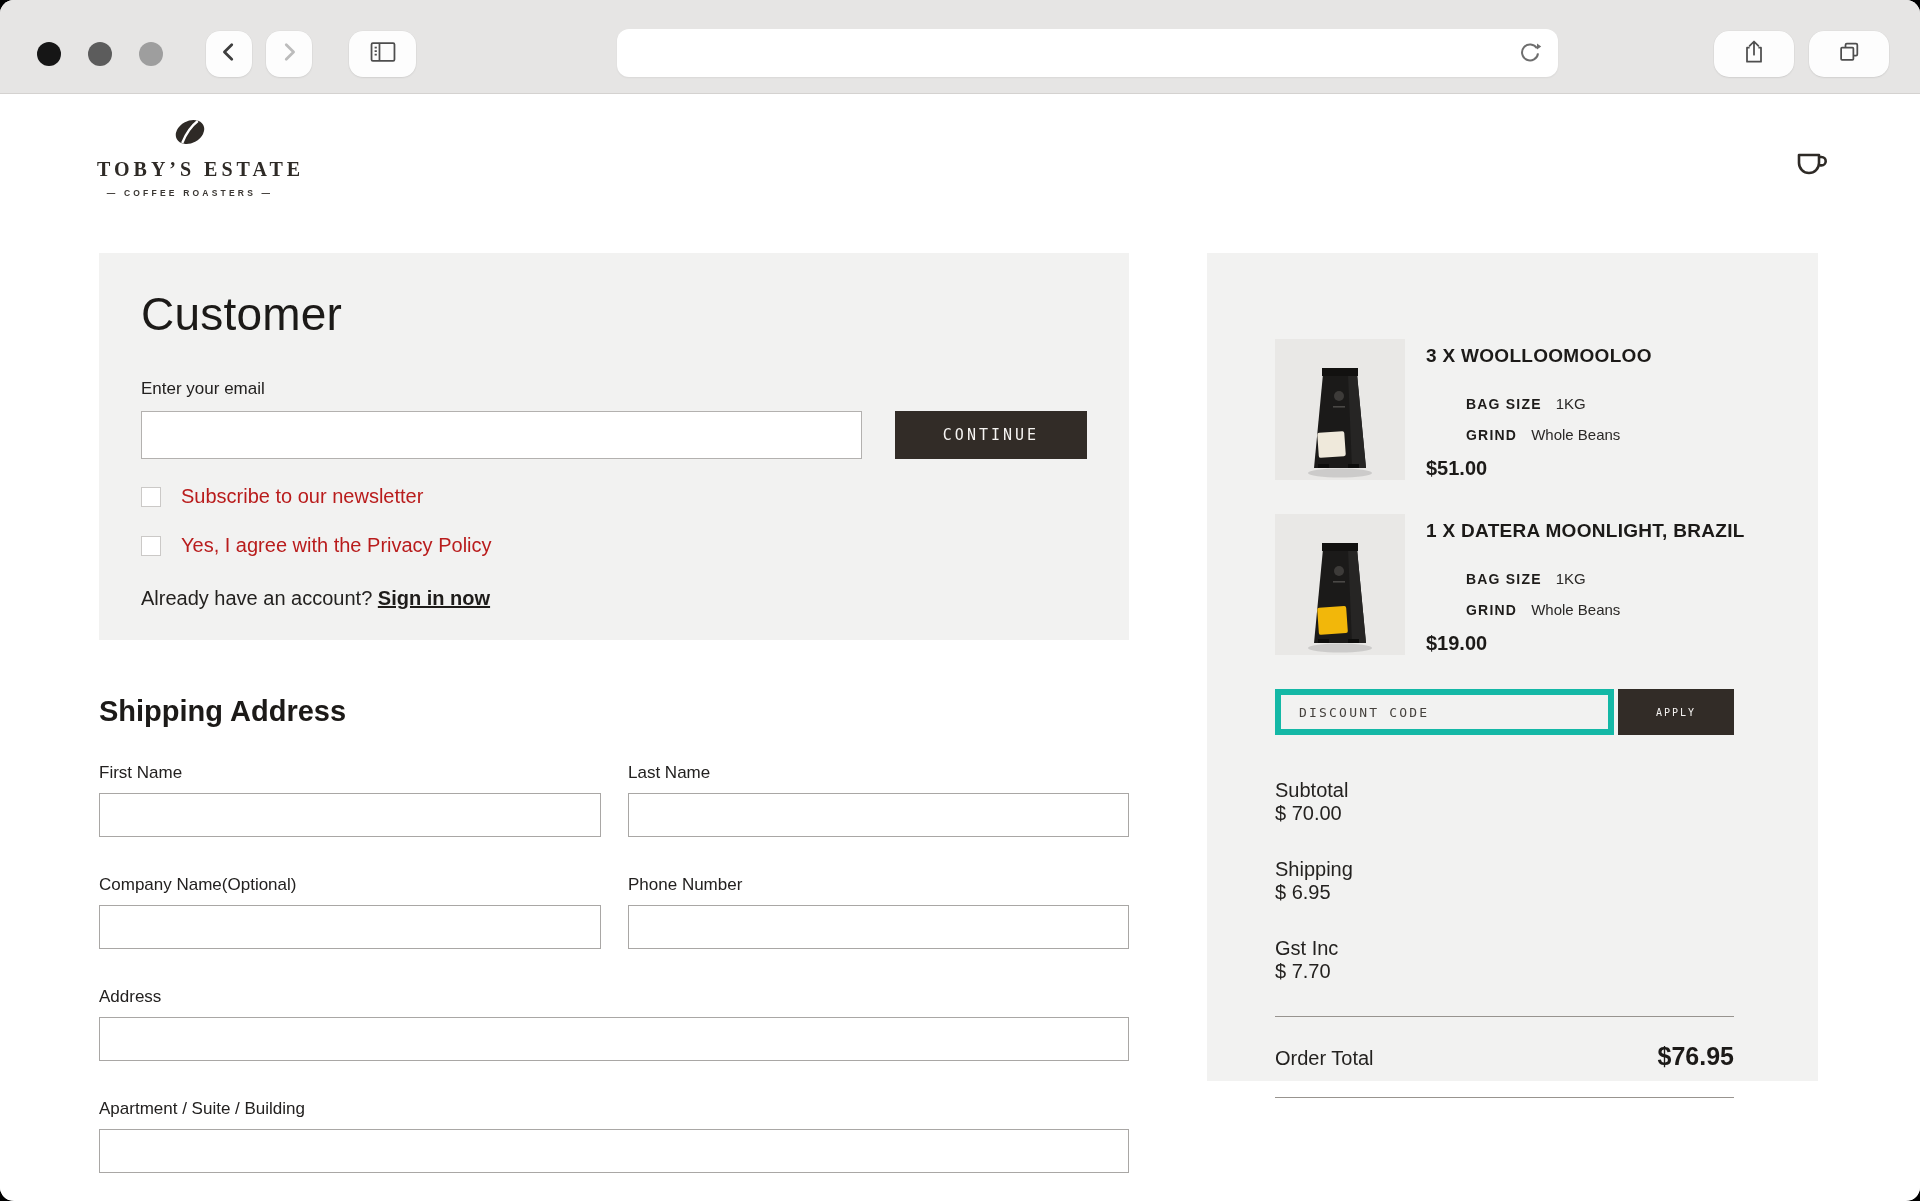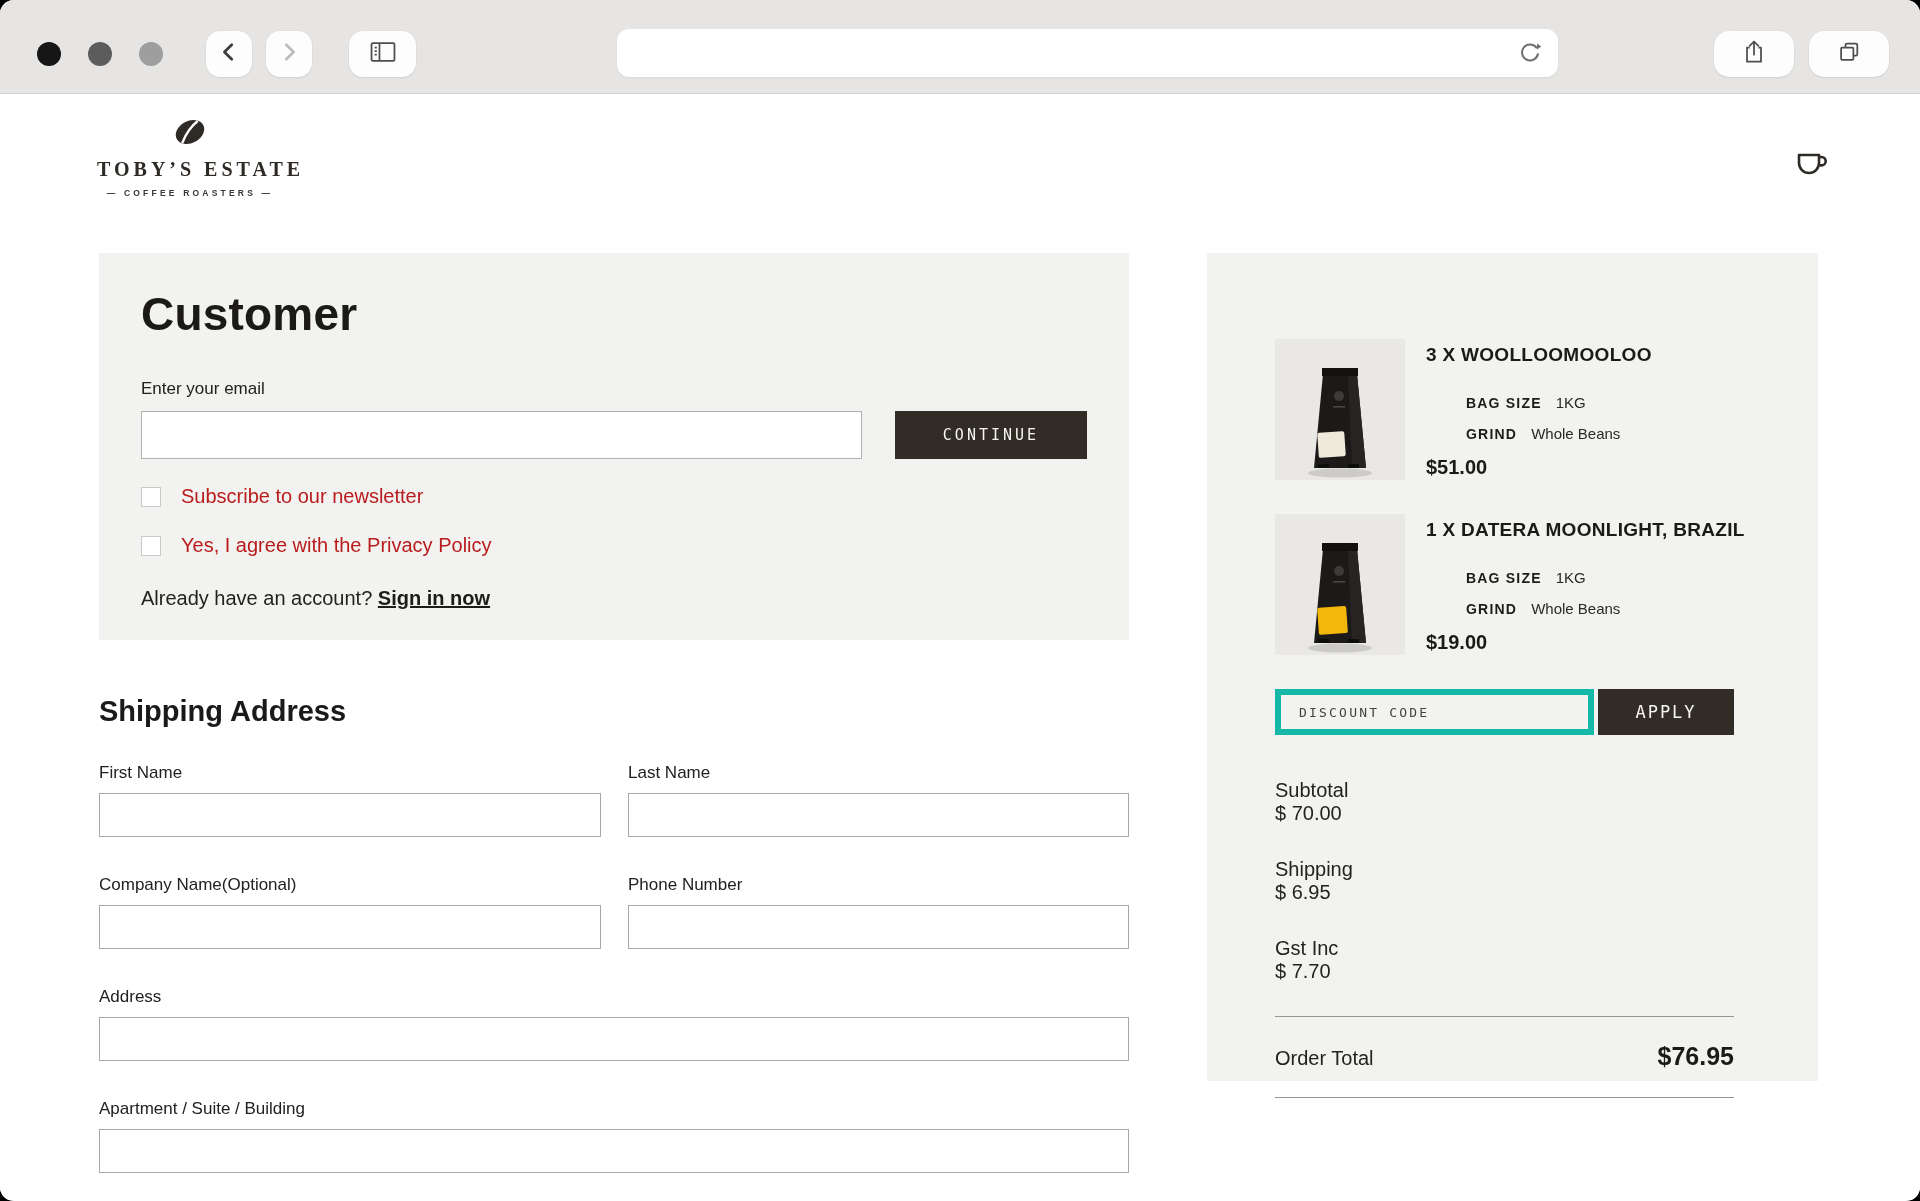--- a/index.html
+++ b/index.html
@@ -29,21 +29,21 @@
   .page { position:relative; height:1106px; background:#fff; color:#1e1c1a; }
 
   .logo { position:absolute; left:97px; top:22px; width:186px; text-align:center; color:#2e2a26; }
   .logo-bean { display:block; margin:0 auto 6px; }
   .logo-title { font-family:"Liberation Serif", serif; font-weight:700; font-size:20px; letter-spacing:4px; white-space:nowrap; }
   .logo-sub { margin-top:7px; font-size:8.5px; letter-spacing:3.2px; font-weight:700; color:#3a3632; white-space:nowrap; }
   .cart { position:absolute; left:1793px; top:56px; cursor:pointer; }
 
   
   .customer-panel { position:absolute; left:99px; top:159px; width:1030px; height:387px; background:#f2f2f1; padding:34px 42px 0; }
-  .customer-title { font-size:46px; font-weight:700; letter-spacing:0.2px; color:#1c1a18; }
+  .customer-title { font-size:46px; font-weight:400; letter-spacing:0.2px; color:#1c1a18; }
   .field-label { font-size:17px; color:#232120; }
   .email-label { margin-top:38px; }
   .email-row { display:flex; gap:33px; margin-top:12px; }
   .email-input { width:735px; height:48px; background:#fff; border:1px solid #b3b1af; padding:0 16px; font-size:17px; color:#1e1c1a; outline:none; }
   .btn-dark { background:#322c27; color:#f6f4f2; border:none; cursor:pointer;
     font-family:"DejaVu Sans Mono", monospace; letter-spacing:3px; }
   .continue-btn { width:196px; height:48px; font-size:15px; }
   .check-row { display:flex; align-items:center; margin-top:26px; }
   .checkbox { width:20px; height:20px; background:#fff; border:1px solid #cbc9c7; margin-right:20px; cursor:pointer; flex:0 0 auto; }
   .check-label { font-size:20px; color:#b91c1c; }
@@ -53,34 +53,34 @@
   
   .shipping { position:absolute; left:99px; top:601px; width:1030px; }
   .shipping-title { font-size:29px; font-weight:700; color:#1c1a18; }
   .form-grid { display:grid; grid-template-columns:502px 501px; column-gap:27px; row-gap:38px; margin-top:35px; }
   .form-field .field-label { display:block; margin-bottom:10px; }
   .text-input { width:100%; height:44px; background:#fff; border:1px solid #a9a7a5; padding:0 14px; font-size:17px; color:#1e1c1a; outline:none; }
   .span2 { grid-column:1 / span 2; }
 
   
   .summary { position:absolute; left:1207px; top:159px; width:611px; height:828px; background:#f2f2f1; padding:86px 84px 0 68px; }
-  .product { display:flex; gap:21px; margin-bottom:34px; }
+  .product { display:flex; gap:21px; margin-bottom:34px;align-items:center; }
   .product-img { width:130px; height:141px; background:#e9e8e6; display:flex; align-items:flex-end; justify-content:center; flex:0 0 auto; }
   .product-info { padding-top:5px; }
   .product-title { font-size:19px; font-weight:700; letter-spacing:0.3px; color:#1c1a18; margin-bottom:28px; white-space:nowrap; }
   .meta-row { display:flex; align-items:baseline; margin-bottom:14px;padding-left:40px; }
   .meta-label { font-size:14px; font-weight:700; letter-spacing:1.2px; color:#1e1c1a; margin-right:14px; }
   .meta-value { font-size:15px; color:#2b2927; }
   .product-price { font-size:20px; font-weight:700; color:#1c1a18; margin-top:10px; }
 
   .discount-row { display:flex; gap:4px; margin-top:0; }
   .discount-input { flex:1; height:46px; background:transparent; border:6px solid #14b8a6; padding:0 18px;
     font-family:"DejaVu Sans Mono", monospace; font-size:13px; letter-spacing:2px; color:#1e1c1a; outline:none; }
   .discount-input::placeholder { color:#45413d; letter-spacing:2.2px; }
-  .apply-btn { width:136px; height:46px; font-size:17px; letter-spacing:2px; }
+  .apply-btn { width:116px; height:46px; font-size:10px; letter-spacing:2px; }
 
   .totals { margin-top:44px; }
   .total-row { display:flex; justify-content:space-between; align-items:baseline; margin-bottom:33px;flex-direction:column; }
   .total-label { font-size:20px; color:#242220; }
   .total-value { font-size:20px; color:#242220; }
   .divider { border-top:1px solid #98948f; }
   .grand-row { display:flex; justify-content:space-between; align-items:baseline; margin:25px 0 0; }
   .grand-value { font-size:25px; font-weight:700; color:#1c1a18; }
   .divider.d2 { margin-top:26px; }
 </style>

